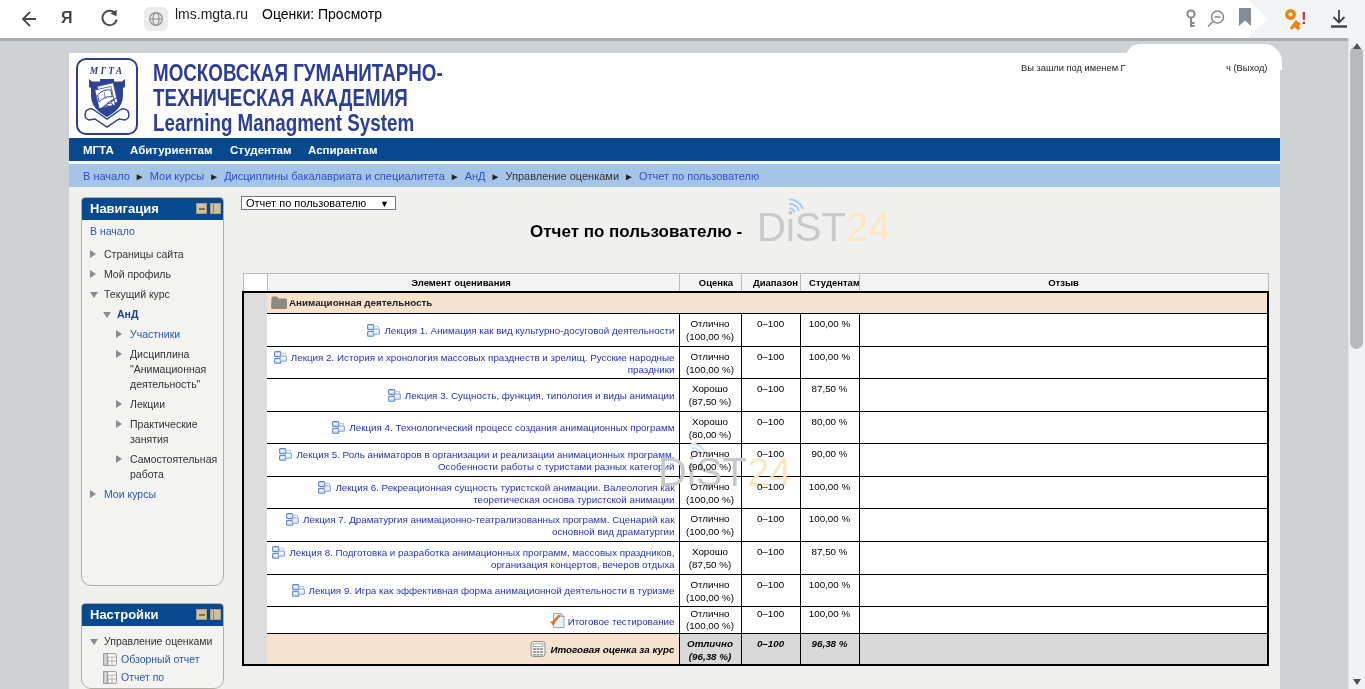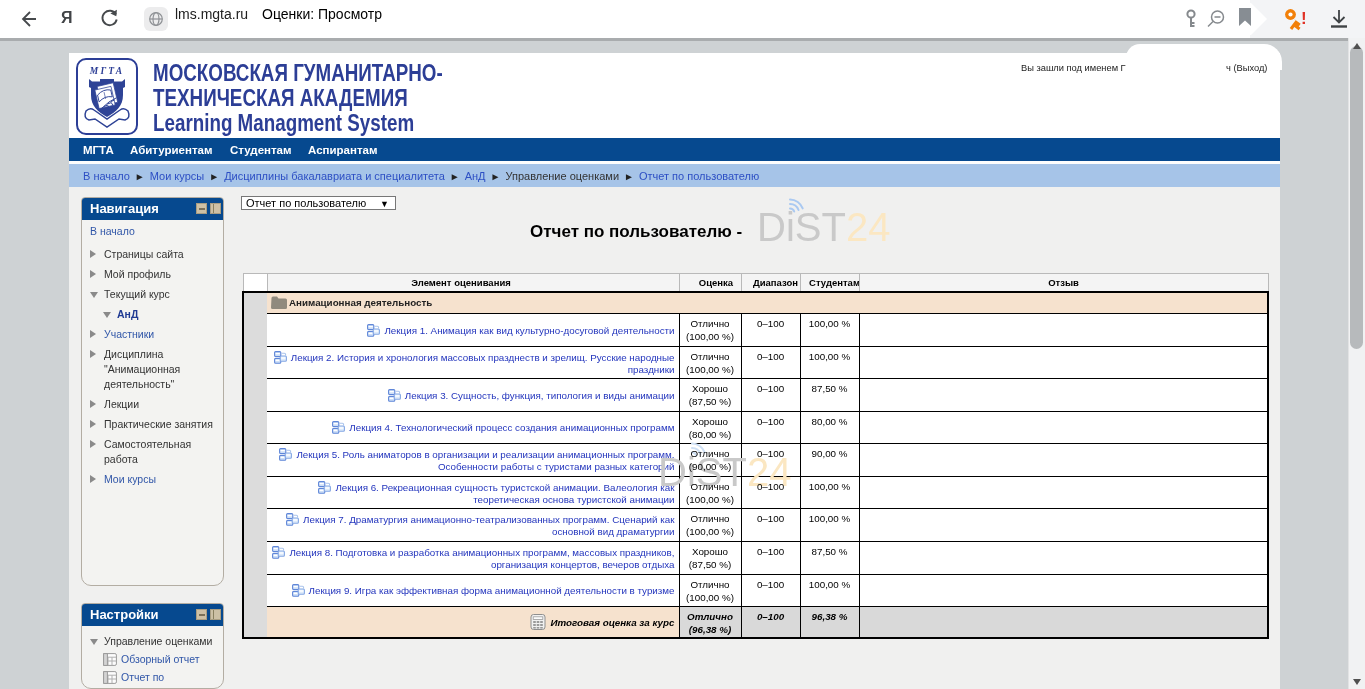--- a/index.html
+++ b/index.html
@@ -31,21 +31,21 @@
 .bico1:after{content:"";position:absolute;left:2px;top:4px;width:6px;height:2px;background:#7a7059}
 .bico2:before{content:"";position:absolute;left:2px;top:0px;width:1px;height:9px;background:#8a805f}
 .btree{font-size:10.5px;color:#333;padding:4px 2px 6px 8px}
 .btree a{color:#3056a8;text-decoration:none}
 .ti{position:relative;padding-left:14px;margin-bottom:5px;line-height:15px}
 .ti .tri{position:absolute;left:0;top:3px;width:0;height:0}
 .trr{border-left:6px solid #8a8a8a;border-top:4px solid transparent;border-bottom:4px solid transparent}
 .trd{border-top:6px solid #8a8a8a;border-left:4px solid transparent;border-right:4px solid transparent;top:5px !important}
 .sq{position:absolute;left:1px;top:4px;width:6px;height:6px;background:#9a9a9a}
 .ind1{margin-left:13px}
-.ind2{}
+.ind2{margin-left:26px}
 #setblock .ti{margin-bottom:3px}
 #setblock .btree{padding-top:8px}
 
 #selbox{position:absolute;left:241px;top:196px;width:155px;height:14px;background:#fff;border:1px solid #777;font-size:11px;line-height:12px;padding-left:4px;color:#000}
 #selbox .arr{position:absolute;right:6px;top:1px;font-size:9px}
 #ptitle{position:absolute;left:530px;top:222px;font-size:17px;font-weight:bold;color:#000}
 
 .wm{position:absolute;font-weight:normal;white-space:nowrap;z-index:5;letter-spacing:0px}
 .wm .g{color:#c9c9c9}
 .wm .o{color:#fbe7c2}
@@ -361,20 +361,32 @@
             <rect x="0.6" y="7.4" width="6.2" height="4.9" rx="1" fill="#cfe0f7" stroke="#5f86d8" stroke-width="1.1"></rect>
             <path d="M1.6 2.6 h4.2 M1.6 9.4 h4.2" stroke="#fff" stroke-width="1.4"></path>
             <rect x="6.2" y="5" width="6.2" height="5.2" rx="1" fill="#ddeafa" stroke="#84a7e4" stroke-width="1.1"></rect>
             <path d="M7.2 7 h4.2" stroke="#fff" stroke-width="1.4"></path>
           </svg><a>Лекция 9. Игра как эффективная форма анимационной деятельности в туризме</a></td>
         <td class="gc"><b>Отлично<br>(100,00 %)</b></td>
         <td class="gc"><b>0–100</b></td>
         <td class="gc"><b>100,00 %</b></td>
         <td></td>
       </tr>
+<tr style="height:27px" class="tight">
+        <td class="sp"></td>
+        <td class="name"><svg class="icn" style="vertical-align:-4px;margin-right:2px" width="17" height="17" viewBox="0 0 17 17">
+            <path d="M4.5 1.5 h7.5 l3 3 v11 h-10.5 z" fill="#e9f1fb" stroke="#8caad6"></path>
+            <path d="M12 1.5 v3 h3 z" fill="#fff" stroke="#8caad6"></path>
+            <path d="M1.2 9.5 l3.2 4.8 c1.8-4.5 4.2-7.6 7.3-10 l-1.7-1.8 c-2.6 2-4.3 4-5.8 6.6 z" fill="#e8731c"></path>
+          </svg><a>Итоговое тестирование</a></td>
+        <td class="gc"><b>Отлично<br>(100,00 %)</b></td>
+        <td class="gc"><b>0–100</b></td>
+        <td class="gc"><b>100,00 %</b></td>
+        <td></td>
+      </tr>
 <tr class="fin" style="height:31px">
         <td class="sp"></td>
         <td class="name"><svg class="icn" style="vertical-align:-4px" width="16" height="16" viewBox="0 0 16 16">
             <rect x="1" y="0.5" width="14" height="15" rx="2.5" fill="#f1f1f1" stroke="#8e8e8e"></rect>
             <rect x="3.2" y="2.8" width="9.6" height="2.6" fill="#fcfcfc" stroke="#9a9a9a" stroke-width="0.8"></rect>
             <g fill="#9a9a9a">
               <rect x="3.2" y="7" width="2.6" height="2"></rect>
               <rect x="6.7" y="7" width="2.6" height="2"></rect>
               <rect x="10.2" y="7" width="2.6" height="2"></rect>
               <rect x="3.2" y="10" width="2.6" height="2"></rect>

